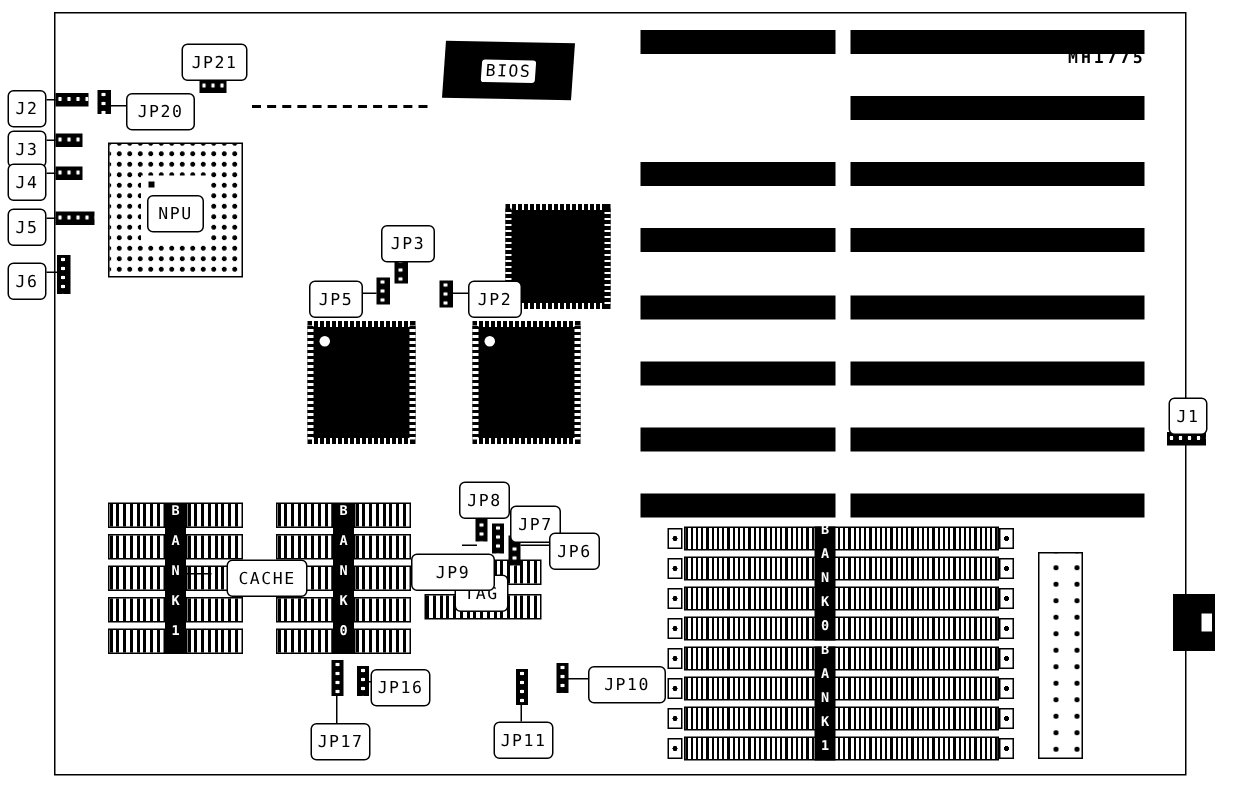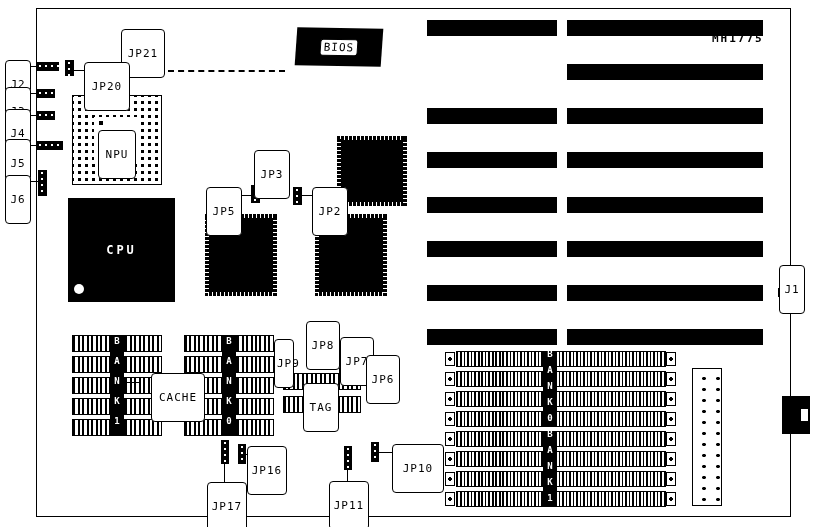--- a/index.html
+++ b/index.html
@@ -1,19 +1,19 @@
 <!DOCTYPE html>
 <html><head>
 <meta charset="utf-8">
 <style>
 *{margin:0;padding:0;box-sizing:border-box}
 body{background:#fff;font-family:"DejaVu Sans Mono","Liberation Mono",monospace;color:#000}
 #stage{position:relative;width:822px;height:527px;background:#fff;overflow:hidden}
 .abs{position:absolute}
-.callout{position:absolute;z-index:6;background:#fff;border:1px solid #000;border-radius:4px;font-size:11px;line-height:15px;letter-spacing:1px;text-align:center;padding:16px 2px;white-space:nowrap}
+.callout{position:absolute;z-index:6;background:#fff;border:1px solid #000;border-radius:4px;font-size:11px;line-height:15px;letter-spacing:1px;text-align:center;padding:4px 2px;white-space:nowrap}
 .cline{position:absolute;background:#000;z-index:4}
 .blackchip{position:absolute;background:#000;display:flex;align-items:center;justify-content:center}
 .chiptext{color:#fff;font-size:12px;font-weight:bold;letter-spacing:3px}
 .whitebox{background:#fff;border:1px solid #000;border-radius:3px;color:#000;font-size:11px;line-height:15px;padding:0 3px;letter-spacing:1px}
 .pga{position:absolute;border:1px solid #000;background-color:#fff;background-image:radial-gradient(circle,#000 1.6px,transparent 1.8px);background-size:7px 7px;background-position:3px 3px}
 .pins-v{position:absolute;background-color:#000;background-image:radial-gradient(circle,#fff 1.2px,transparent 1.4px);background-size:8px 6px;z-index:3}
 .pins-h{position:absolute;background-color:#000;background-image:radial-gradient(circle,#fff 1.2px,transparent 1.4px);background-size:6px 8px;z-index:3}
 .isa-bar{position:absolute;height:16px;background:#000}
 .cache-chip{position:absolute;height:17px;border:1px solid #000;background:repeating-linear-gradient(90deg,#000 0 2px,#fff 2px 4.5px)}
 .bank-bar{position:absolute;width:14px;background:#000;color:#fff;z-index:3;writing-mode:vertical-rl;text-orientation:upright;display:flex;align-items:center;justify-content:center;text-align:center;font-size:9px;font-weight:bold;line-height:14px}
@@ -40,23 +40,20 @@
 
   <div class="blackchip" style="left:296px;top:28px;width:86px;height:38px;transform:skew(-4deg,1deg)">
     <span class="whitebox">BIOS</span>
   </div>
 
   <div class="pga" style="left:72px;top:95px;width:90px;height:90px"></div>
   <div class="abs" style="left:94px;top:117px;width:46px;height:46px;background:#fff;z-index:1"></div>
   <div class="abs" style="left:99px;top:121px;width:4px;height:4px;background:#000;z-index:2"></div>
   <div class="callout" style="left:98px;top:130px;width:38px">NPU</div>
 
-  <div class="blackchip" style="left:68px;top:198px;width:107px;height:104px">
-    <span class="chiptext">CPU</span>
-  </div>
   <div class="abs" style="left:74px;top:284px;width:10px;height:10px;border-radius:50%;background:#fff;z-index:1"></div>
 
   <div class="qfp" style="left:337px;top:136px;width:70px;height:70px">
     <div class="pt"></div>
       <div class="pb"></div>
     <div class="pl"></div>
       <div class="pr"></div>
   </div>
   <div class="qfp" style="left:205px;top:214px;width:72px;height:82px">
     <div class="pt"></div>
@@ -103,21 +100,21 @@
   <div class="callout" style="left:5px;top:139px;width:26px">J5</div>
   <div class="callout" style="left:5px;top:175px;width:26px">J6</div>
   <div class="callout" style="left:206px;top:187px;width:36px">JP5</div>
   <div class="callout" style="left:254px;top:150px;width:36px">JP3</div>
   <div class="callout" style="left:312px;top:187px;width:36px">JP2</div>
   <div class="callout" style="left:779px;top:265px;width:26px">J1</div>
   <div class="callout" style="left:151px;top:373px;width:54px">CACHE</div>
   <div class="callout" style="left:303px;top:383px;width:36px">TAG</div>
   <div class="callout" style="left:306px;top:321px;width:34px">JP8</div>
   <div class="callout" style="left:340px;top:337px;width:34px">JP7</div>
-  <div class="callout" style="left:274px;top:339px;width:20px">JP9</div>
+  <div class="callout" style="left:274px;top:369px;width:56px">JP9</div>
   <div class="callout" style="left:366px;top:355px;width:34px">JP6</div>
   <div class="callout" style="left:247px;top:446px;width:40px">JP16</div>
   <div class="callout" style="left:207px;top:482px;width:40px">JP17</div>
   <div class="callout" style="left:329px;top:481px;width:40px">JP11</div>
   <div class="callout" style="left:392px;top:444px;width:52px">JP10</div>
 
   <div class="cline" style="left:31px;top:66px;width:6px;height:1px"></div>
   <div class="cline" style="left:31px;top:93px;width:6px;height:1px"></div>
   <div class="cline" style="left:31px;top:115px;width:6px;height:1px"></div>
   <div class="cline" style="left:31px;top:145px;width:6px;height:1px"></div>

